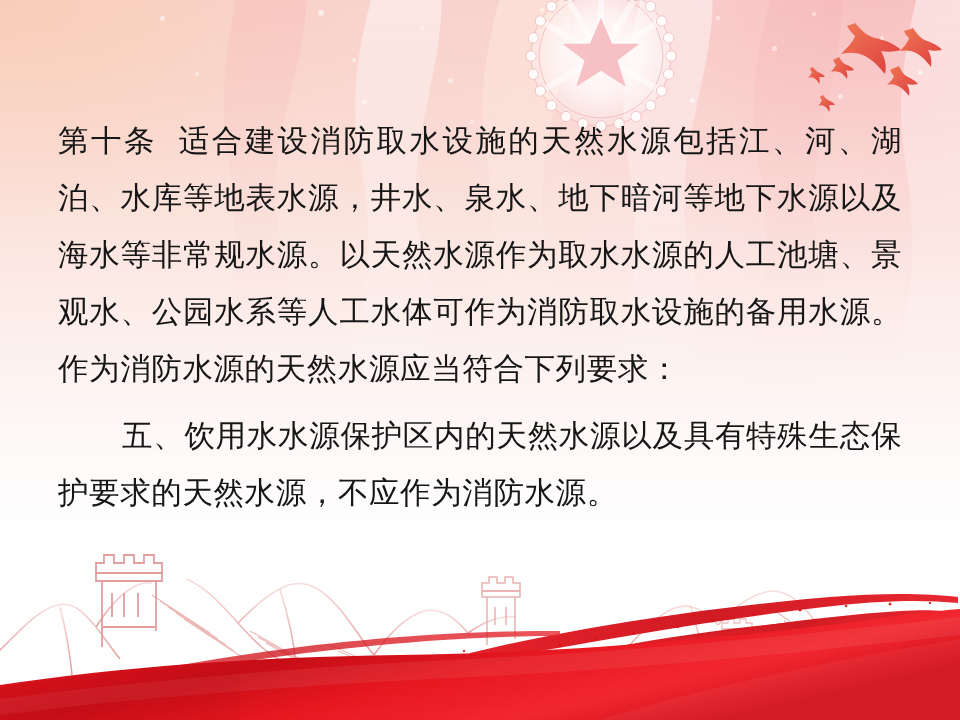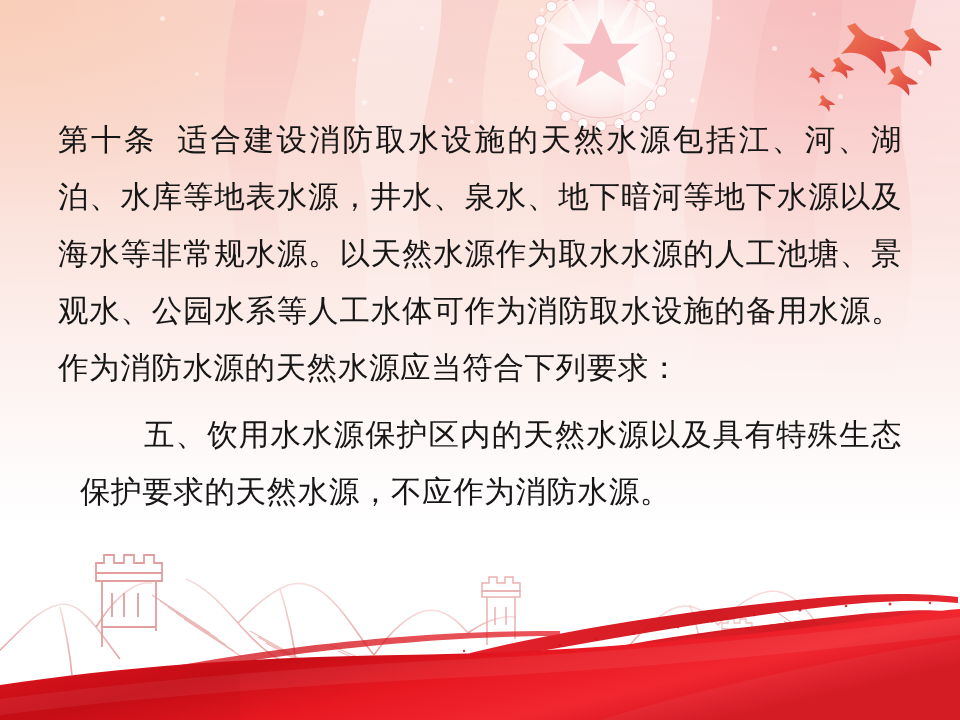--- a/index.html
+++ b/index.html
@@ -111,34 +111,34 @@
   
   .content {
     position: absolute;
     left: 0;
     top: 112px;
     width: 960px;
   }
   .para {
     margin: 0;
     color: #161616;
-    font-family: Liberation Serif, serif;
+    font-family: Liberation Sans, sans-serif;
     font-size: 30.5px;
     line-height: 57px;
     letter-spacing: 0.6px;
     white-space: pre-wrap;
   }
   .para-1 {
     padding: 0 58px 0 58px;
     text-align: justify;
     text-align-last: left;
     text-justify: inter-character;
   }
   .para-2 {
-    padding: 0 58px 0 80px;
+    padding: 0 58px 0 58px;
     margin-top: 10px;
     text-indent: 64px;
     text-align: justify;
     text-align-last: left;
     text-justify: inter-character;
   }
 </style>
 </head>
 <body>
 

